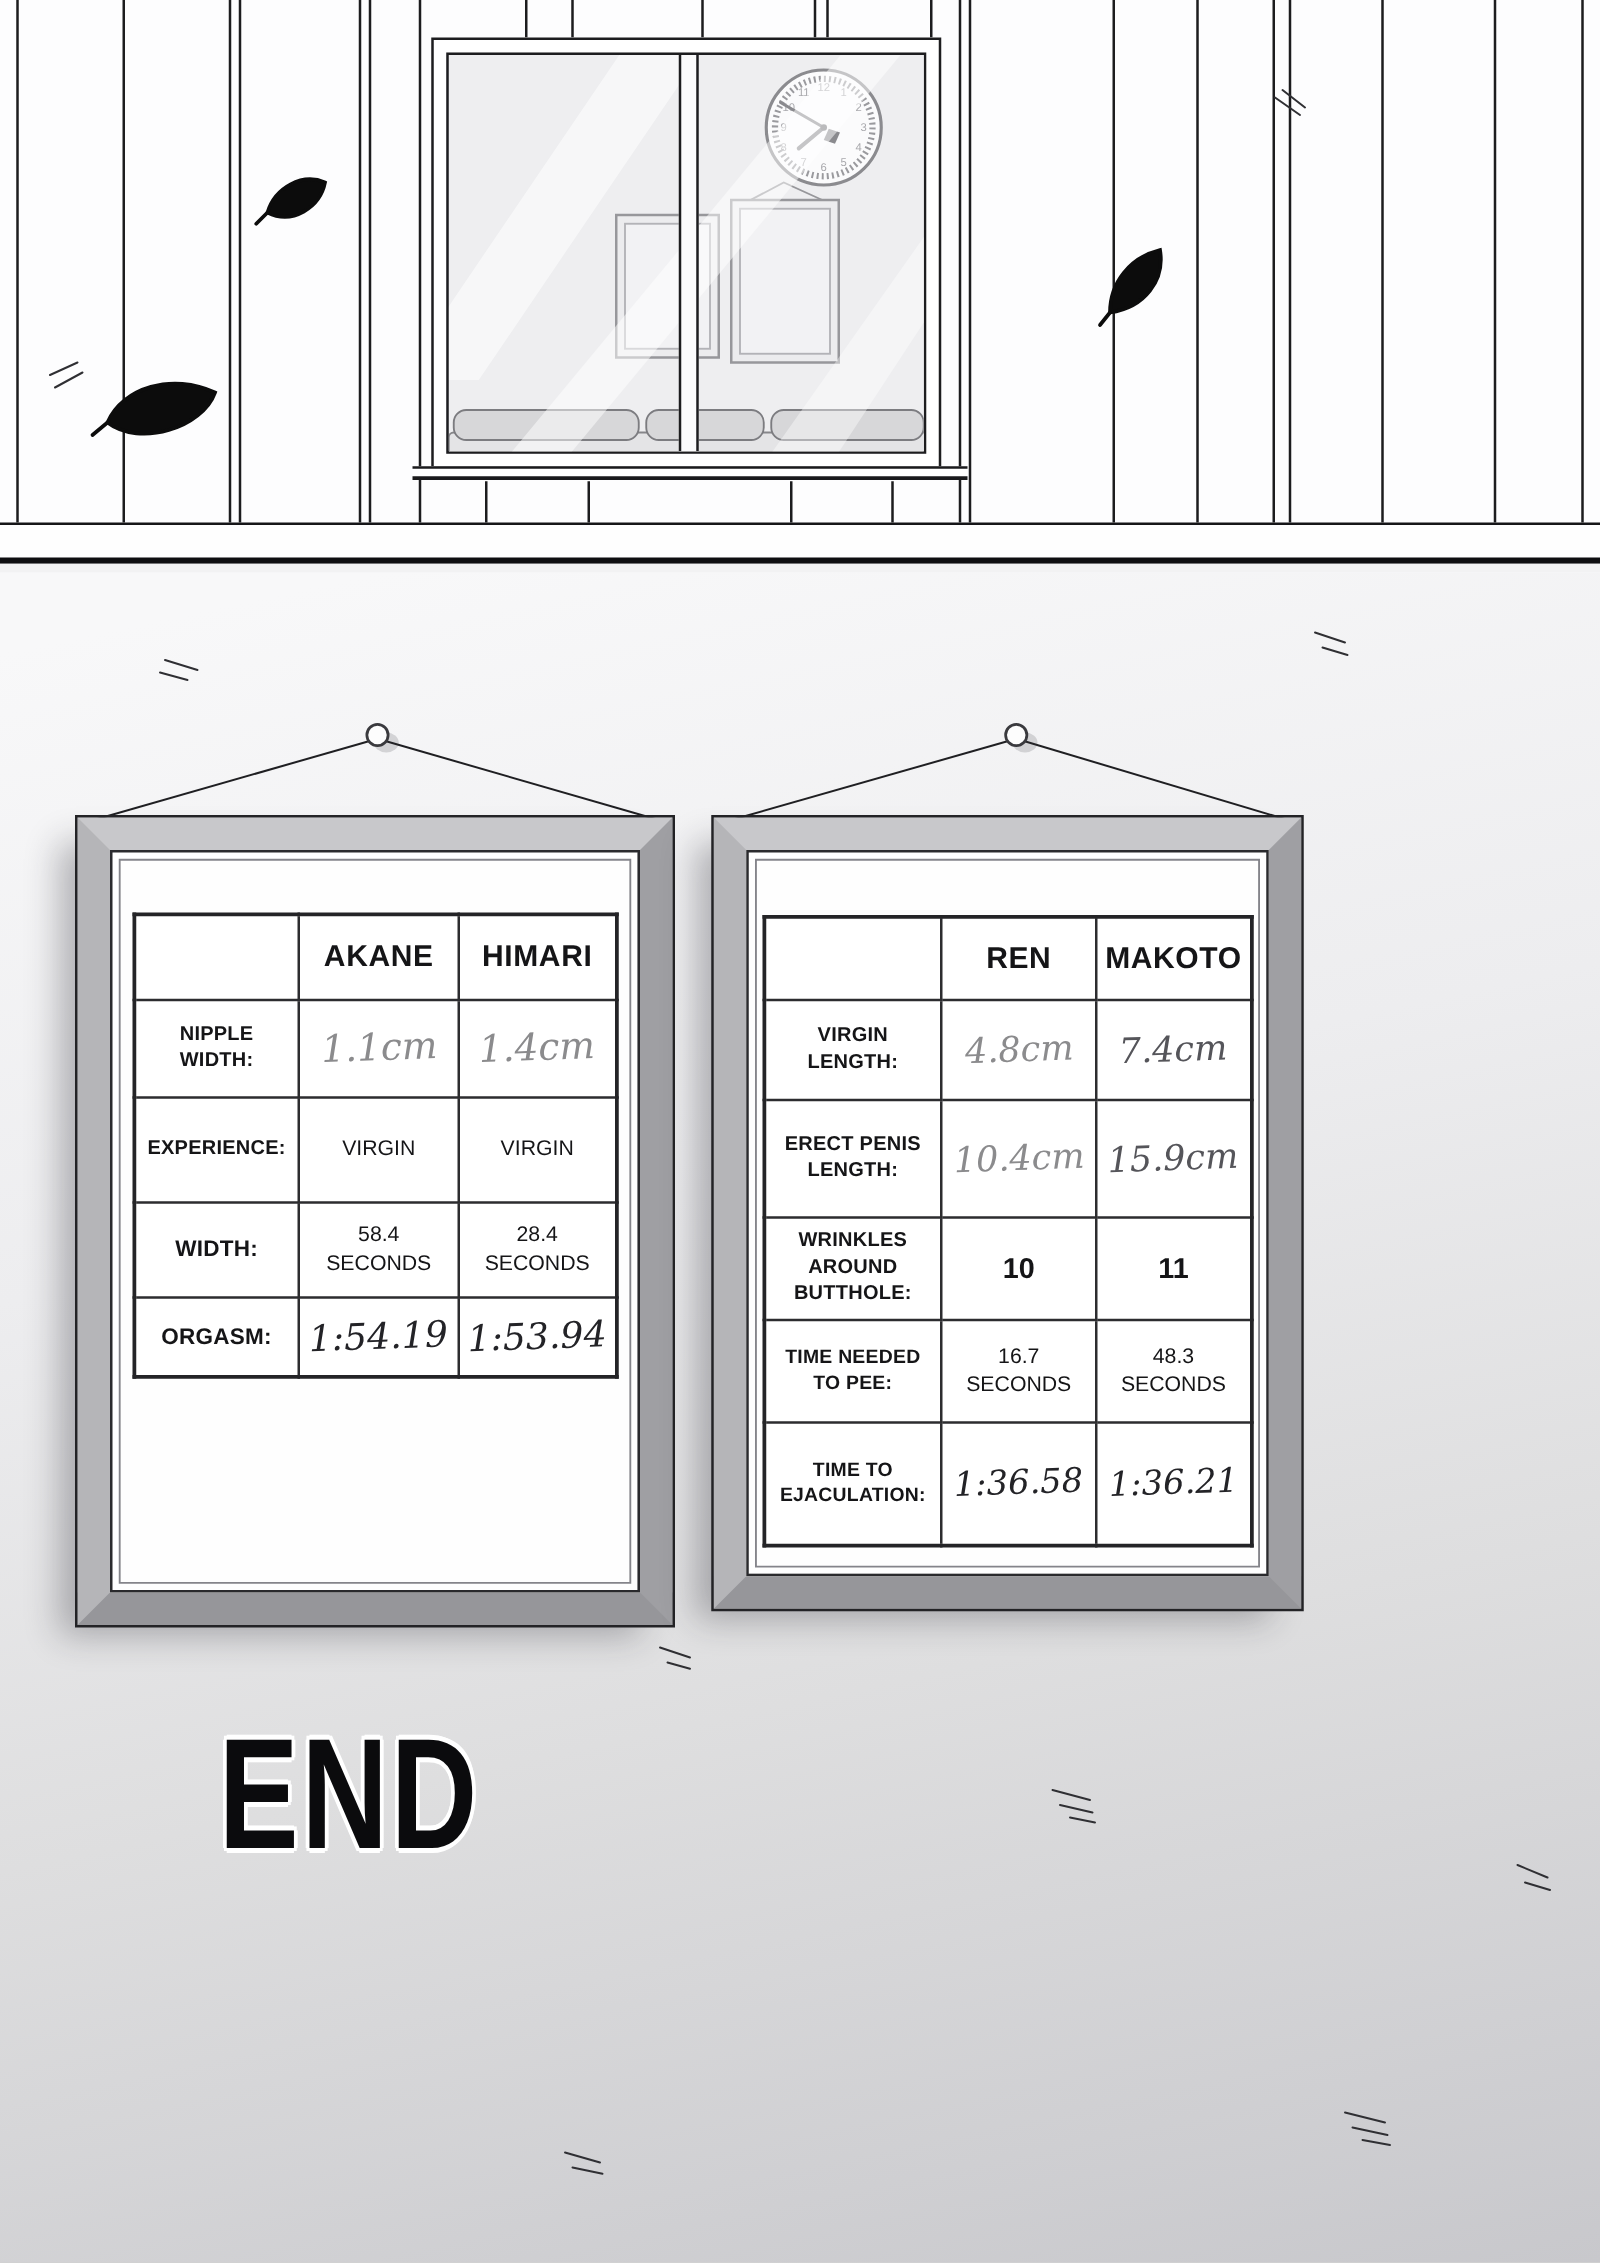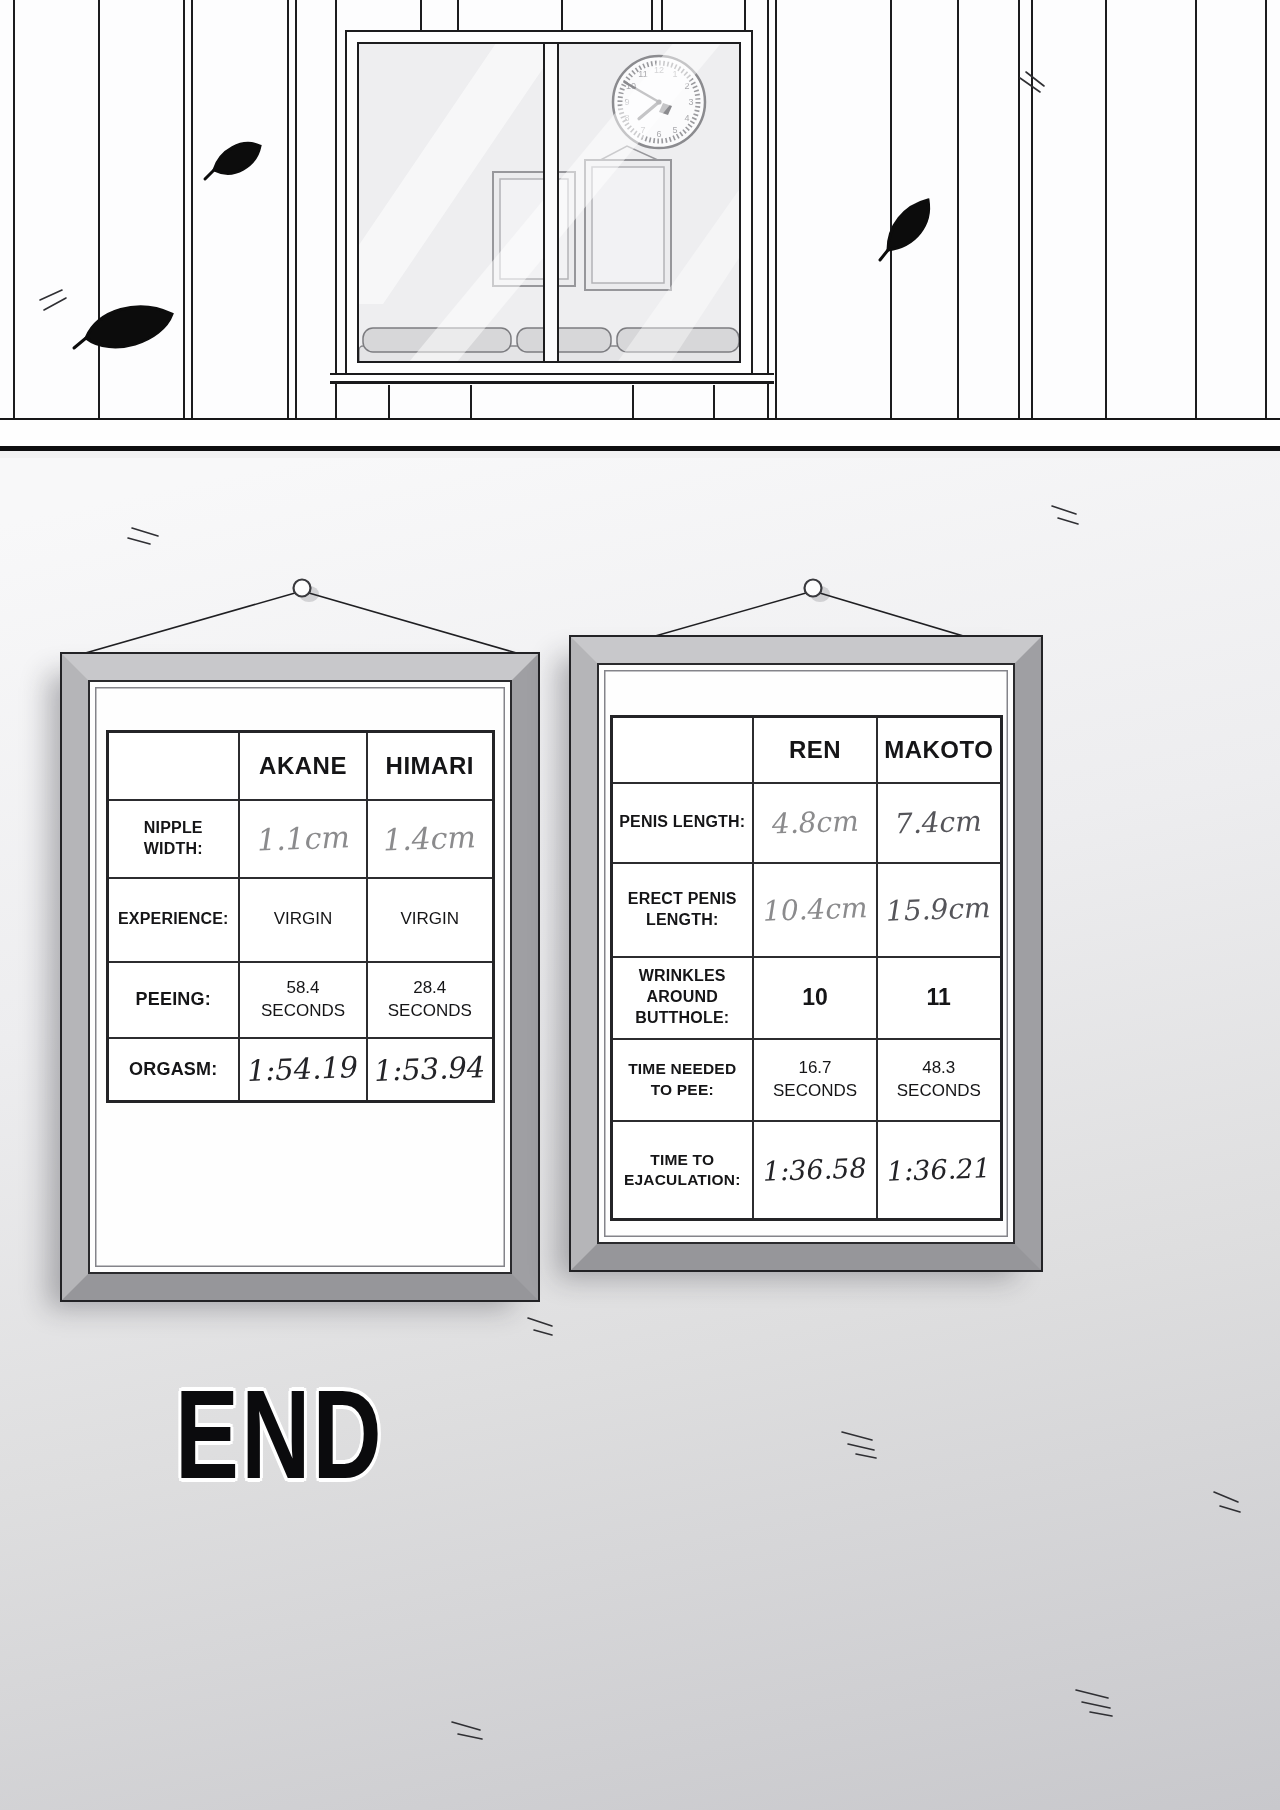--- a/index.html
+++ b/index.html
@@ -47,21 +47,21 @@
   #decor { position:absolute; left:0; top:0; width:1280px; height:1810px; z-index:3; pointer-events:none; }
   
   .frame {
     position:absolute; box-sizing:border-box;
     border:26px solid; border-color:#c8c8cb #9f9fa3 #96969a #b5b5b8;
     outline:2px solid #232326; background:#fefefe;
     box-shadow:-20px 14px 26px -6px rgba(35,35,42,.32);
     z-index:4;
   }
   #frame-left  { left:62px;  top:654px; width:476px; height:646px; }
-  #frame-right { left:571px; top:637px; width:470px; height:633px; }
+  #frame-right { left:571px; top:654px; width:470px; height:633px; }
   .mat {
     position:absolute; left:0; top:0; width:100%; height:100%; box-sizing:border-box;
     background:#fefefe; border:2px solid #2a2a2d;
     box-shadow: inset 0 0 0 5px #fefefe, inset 0 0 0 6.5px #84848a;
     display:flex; justify-content:center; align-items:flex-start;
   }
   #frame-left  .mat { padding-top:48px; }
   #frame-right .mat { padding-top:50px; }
   
   table.board { border-collapse:collapse; table-layout:fixed; border:3px solid #242427; background:#fff; }
@@ -248,21 +248,21 @@
           <td><span class="lbl">NIPPLE WIDTH:</span></td>
           <td><span class="hw hw-30 hw-gray">1.1cm</span></td>
           <td><span class="hw hw-30 hw-gray">1.4cm</span></td>
         </tr>
         <tr style="height:84px">
           <td><span class="lbl">EXPERIENCE:</span></td>
           <td><span class="pv">VIRGIN</span></td>
           <td><span class="pv">VIRGIN</span></td>
         </tr>
         <tr style="height:76px">
-          <td><span class="lbl" style="font-size:18px">PEEING:</span></td>
+          <td><span class="lbl" style="font-size:18px">WIDTH:</span></td>
           <td><span class="pv">58.4 SECONDS</span></td>
           <td><span class="pv">28.4 SECONDS</span></td>
         </tr>
         <tr style="height:64px">
           <td><span class="lbl" style="font-size:18px">ORGASM:</span></td>
           <td><span class="hw hw-29 hw-dark">1:54.19</span></td>
           <td><span class="hw hw-29 hw-dark">1:53.94</span></td>
         </tr>
       </tbody>
         </table>
@@ -277,21 +277,21 @@
             <col style="width:124px">
             <col style="width:124px">
           </colgroup>
         <tbody>
             <tr style="height:66px">
           <td><span class="name"></span></td>
           <td><span class="name">REN</span></td>
           <td><span class="name">MAKOTO</span></td>
         </tr>
         <tr style="height:80px">
-          <td><span class="lbl">PENIS LENGTH:</span></td>
+          <td><span class="lbl">VIRGIN LENGTH:</span></td>
           <td><span class="hw hw-28 hw-gray">4.8cm</span></td>
           <td><span class="hw hw-28 hw-mid">7.4cm</span></td>
         </tr>
         <tr style="height:94px">
           <td><span class="lbl">ERECT PENIS LENGTH:</span></td>
           <td><span class="hw hw-28 hw-gray">10.4cm</span></td>
           <td><span class="hw hw-28 hw-mid">15.9cm</span></td>
         </tr>
         <tr style="height:82px">
           <td><span class="lbl">WRINKLES AROUND BUTTHOLE:</span></td>

